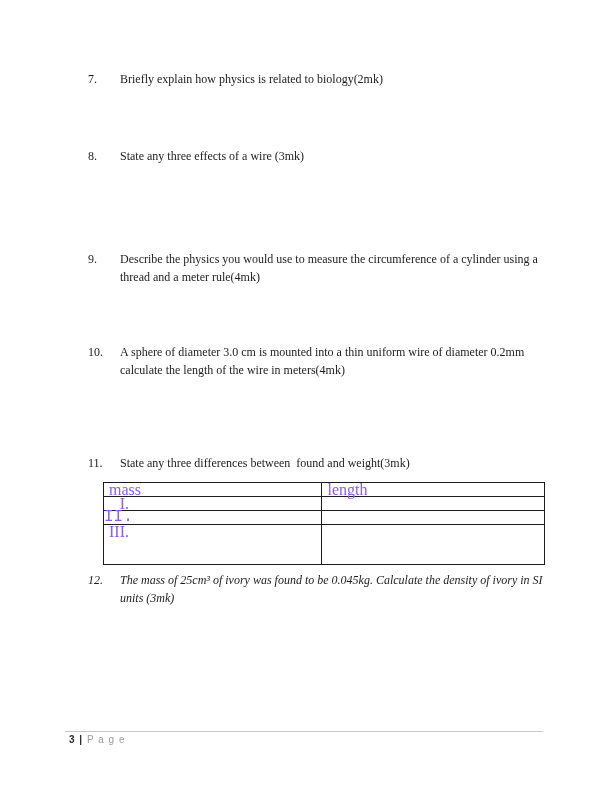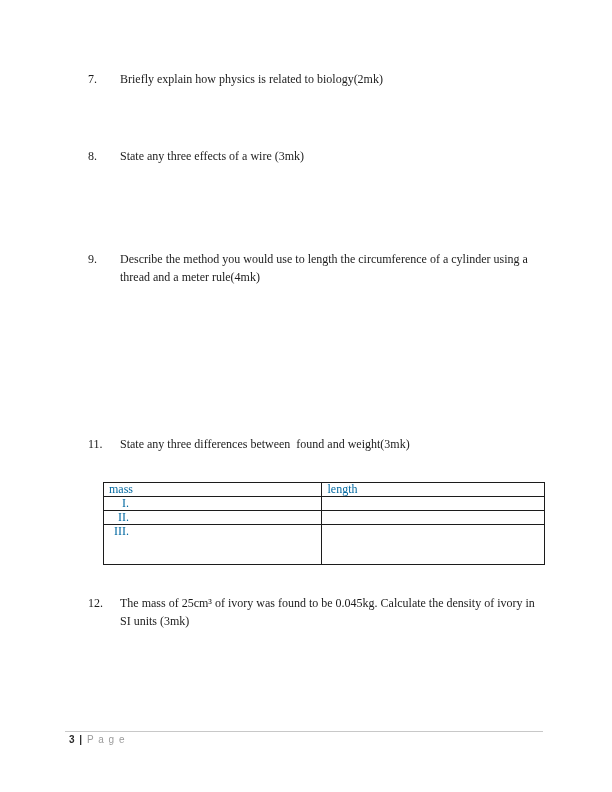--- a/index.html
+++ b/index.html
@@ -36,35 +36,35 @@
     max-width: 436px;
     white-space: pre-wrap;
     margin-left: 14px;
   }
   .diff-table {
     position: absolute;
     left: 103px;
     top: 482px;
     width: 442px;
     border-collapse: collapse;
-    font-size: 12px;
+    font-size: 16px;
     line-height: 13px;
-    color: #0369a1;
+    color: #8b5cf6;
   }
   .diff-table td {
     border: 1px solid #1c1c1c;
     vertical-align: top;
     padding: 0;
   }
   .diff-table td.hcell { padding-left: 5px; }
   .diff-table .col-mass { width: 219px; }
   .diff-table .col-weight { width: 223px; }
   .row-header { height: 14px; }
   .row-i { height: 13px; }
-  .row-ii { height: 13px; }
+  .row-ii { height: 13px; font-family: Liberation Mono, monospace; }
   .row-iii { height: 40px; }
   .roman {
     display: inline-block;
     width: 25px;
     text-align: right;
   }
   .footer-rule {
     position: absolute;
     left: 65px;
     top: 731px;
@@ -105,25 +105,29 @@
     <span class="q-text">Briefly explain how physics is related to biology(2mk)</span>
   </div>
 
   <div class="question" style="top:147px;">
     <span class="q-num">8.</span>
     <span class="q-text">State any three effects of a wire (3mk)</span>
   </div>
 
   <div class="question" style="top:250px;">
     <span class="q-num">9.</span>
-    <span class="q-text">Describe the method you would use to length the circumference of a cylinder using a thread and a meter rule(4mk)</span>
+    <span class="q-text">Describe the physics you would use to measure the circumference of a cylinder using a thread and a meter rule(4mk)</span>
   </div>
 
+  <div class="question" style="top:343px;">
+    <span class="q-num">10.</span>
+    <span class="q-text">A sphere of diameter 3.0 cm is mounted into a thin uniform wire of diameter 0.2mm calculate the length of the wire in meters(4mk)</span>
+  </div>
 
-  <div class="question" style="top:435px;">
+  <div class="question" style="top:454px;">
     <span class="q-num">11.</span>
     <span class="q-text">State any three differences between  found and weight(3mk)</span>
   </div>
 
   <table class="diff-table">
     <tbody>
       <tr class="row-header">
         <td class="col-mass hcell">mass</td>
         <td class="col-weight hcell">length</td>
       </tr>
@@ -135,21 +139,21 @@
         <td class="col-mass"><span class="roman">II.</span></td>
         <td class="col-weight"></td>
       </tr>
       <tr class="row-iii">
         <td class="col-mass"><span class="roman">III.</span></td>
         <td class="col-weight"></td>
       </tr>
     </tbody>
   </table>
 
-  <div class="question" style="top:594px;">
+  <div class="question" style="top:571px;font-style:italic;">
     <span class="q-num">12.</span>
     <span class="q-text">The mass of 25cm³ of ivory was found to be 0.045kg. Calculate the density of ivory in SI units (3mk)</span>
   </div>
 
   <div class="footer-rule"></div>
   <div class="footer-text">
     <span class="footer-num">3</span>
     <span class="footer-sep">|</span>
     <span class="footer-label">P a g e</span>
   </div>

